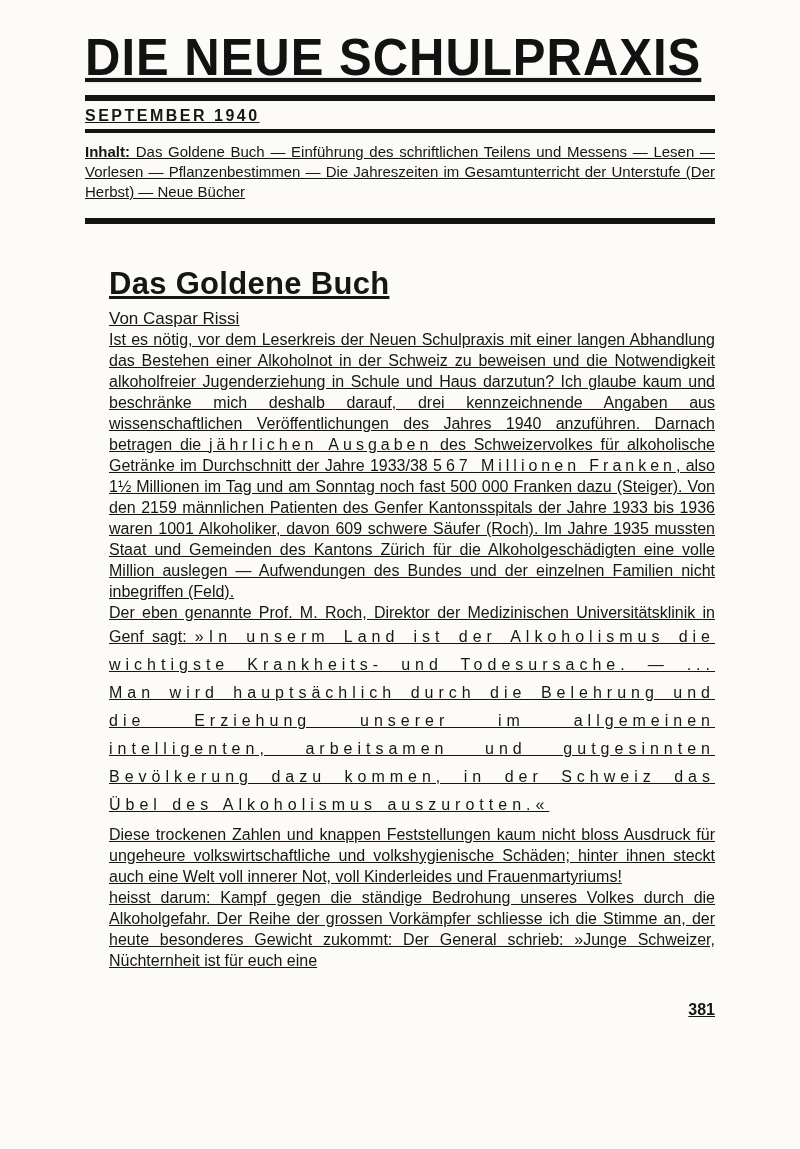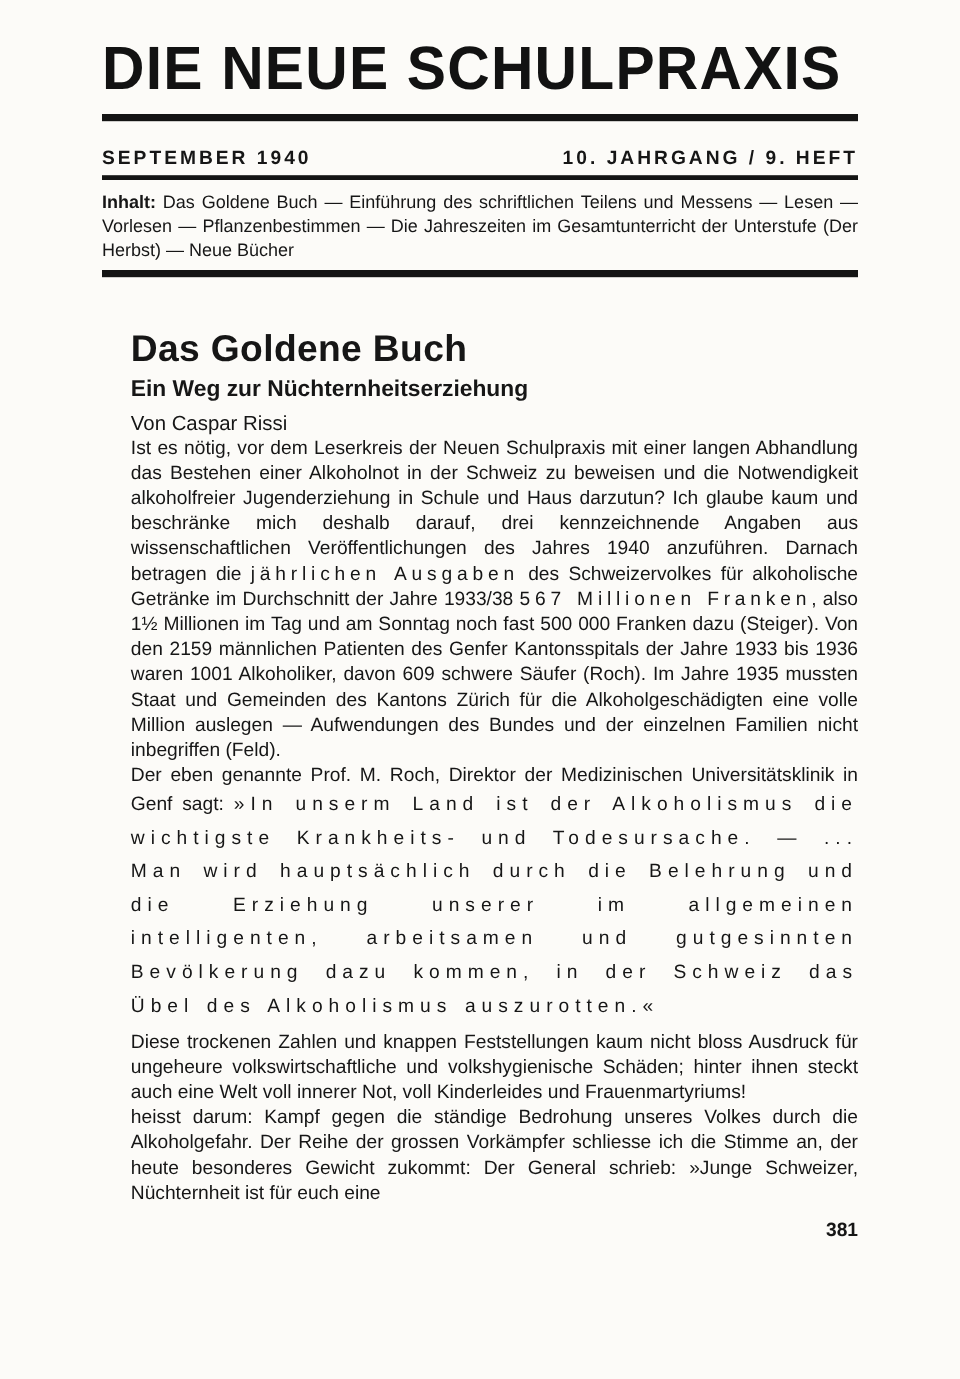--- a/index.html
+++ b/index.html
@@ -8,47 +8,48 @@
     background: #fcfbf8;
     color: #161616;
     font-family: "Liberation Sans", "DejaVu Sans", sans-serif;
     overflow: hidden;
   }
   .page {
     width: 800px;
     height: 1149px;
     padding: 28px 85px 0 85px;
     position: relative;
+    text-decoration: underline;
   }
 
   
   .mast-title {
     font-size: 49px;
     font-weight: bold;
     letter-spacing: 1px;
     white-space: nowrap;
     color: #121212;
     transform: scaleY(1.04);
     transform-origin: left top;
   }
   .rule { background: #141414; width: 100%; }
   .rule-thick { height: 6px; }
   .rule-thin  { height: 4px; }
   .rule-title { margin-top: 11px; }
   .issue-row {
     display: flex;
     justify-content: space-between;
     align-items: center;
-    padding: 23px 0 4px 0;
+    padding: 6px 0 4px 0;
     font-size: 16px;
     font-weight: bold;
     letter-spacing: 2.5px;
   }
   .inhalt {
-    padding: 9px 0 6px 0;
+    padding: 9px 0 16px 0;
     font-size: 15px;
     line-height: 20px;
     text-align: justify;
   }
   .inhalt-label { font-weight: bold; }
 
   
   .article { margin-top: 42px; margin-left: 24px; }
   .art-title {
     font-size: 31px;
@@ -78,46 +79,44 @@
   }
   .sperr { letter-spacing: 4px; }
   .sperr-big { letter-spacing: 5px; line-height: 28px; word-spacing: 1px; }
   .para-gap { margin-top: 5px; }
   .subhead {
     font-size: 16px;
     font-weight: bold;
     margin-top: 5px;
   }
   .page-number {
-    margin-top: 12px;
+    margin-top: 30px;
     text-align: right;
     font-size: 16px;
     font-weight: bold;
   }
 </style>
 </head>
 <body>
 
 <div class="page">
 
   <header class="masthead">
     <h1 class="mast-title">DIE NEUE SCHULPRAXIS</h1>
     <div class="rule rule-thick rule-title"></div>
     <div class="issue-row">
       <span>SEPTEMBER 1940</span>
-      <span>10. JAHRGANG / 9. HEFT</span>
     </div>
     <div class="rule rule-thin"></div>
     <p class="inhalt"><span class="inhalt-label">Inhalt:</span><span> Das Goldene Buch — Einführung des schriftlichen Teilens und Messens — Lesen — Vorlesen — Pflanzenbestimmen — Die Jahreszeiten im Gesamtunterricht der Unterstufe (Der Herbst) — Neue Bücher</span></p>
     <div class="rule rule-thick"></div>
   </header>
 
   <article class="article">
     <h2 class="art-title">Das Goldene Buch</h2>
-    <h3 class="art-subtitle">Ein Weg zur Nüchternheitserziehung</h3>
     <p class="byline">Von Caspar Rissi</p>
 
 
     <p class="body-text"><span>Ist es nötig, vor dem Leserkreis der Neuen Schulpraxis mit einer langen Abhandlung das Bestehen einer Alkoholnot in der Schweiz zu beweisen und die Notwendigkeit alkoholfreier Jugenderziehung in Schule und Haus darzutun? Ich glaube kaum und beschränke mich deshalb darauf, drei kennzeichnende Angaben aus wissenschaftlichen Veröffentlichungen des Jahres 1940 anzuführen. Darnach betragen die </span><span class="sperr">jährlichen Ausgaben</span><span> des Schweizervolkes für alkoholische Getränke im Durchschnitt der Jahre 1933/38 </span><span class="sperr">567 Millionen Franken</span><span>, also 1½ Millionen im Tag und am Sonntag noch fast 500 000 Franken dazu (Steiger). Von den 2159 männlichen Patienten des Genfer Kantonsspitals der Jahre 1933 bis 1936 waren 1001 Alkoholiker, davon 609 schwere Säufer (Roch). Im Jahre 1935 mussten Staat und Gemeinden des Kantons Zürich für die Alkoholgeschädigten eine volle Million auslegen — Aufwendungen des Bundes und der einzelnen Familien nicht inbegriffen (Feld).</span></p>
 
     <p class="body-text"><span>Der eben genannte Prof. M. Roch, Direktor der Medizinischen Universitätsklinik in Genf sagt: </span><span class="sperr-big">»In unserm Land ist der Alkoholismus die wichtigste Krankheits- und Todesursache. — ... Man wird hauptsächlich durch die Belehrung und die Erziehung unserer im allgemeinen intelligenten, arbeitsamen und gutgesinnten Bevölkerung dazu kommen, in der Schweiz das Übel des Alkoholismus auszurotten.«</span></p>
 
     <p class="body-text para-gap">Diese trockenen Zahlen und knappen Feststellungen kaum nicht bloss Ausdruck für ungeheure volkswirtschaftliche und volkshygienische Schäden; hinter ihnen steckt auch eine Welt voll innerer Not, voll Kinderleides und Frauenmartyriums!</p>
 
 

